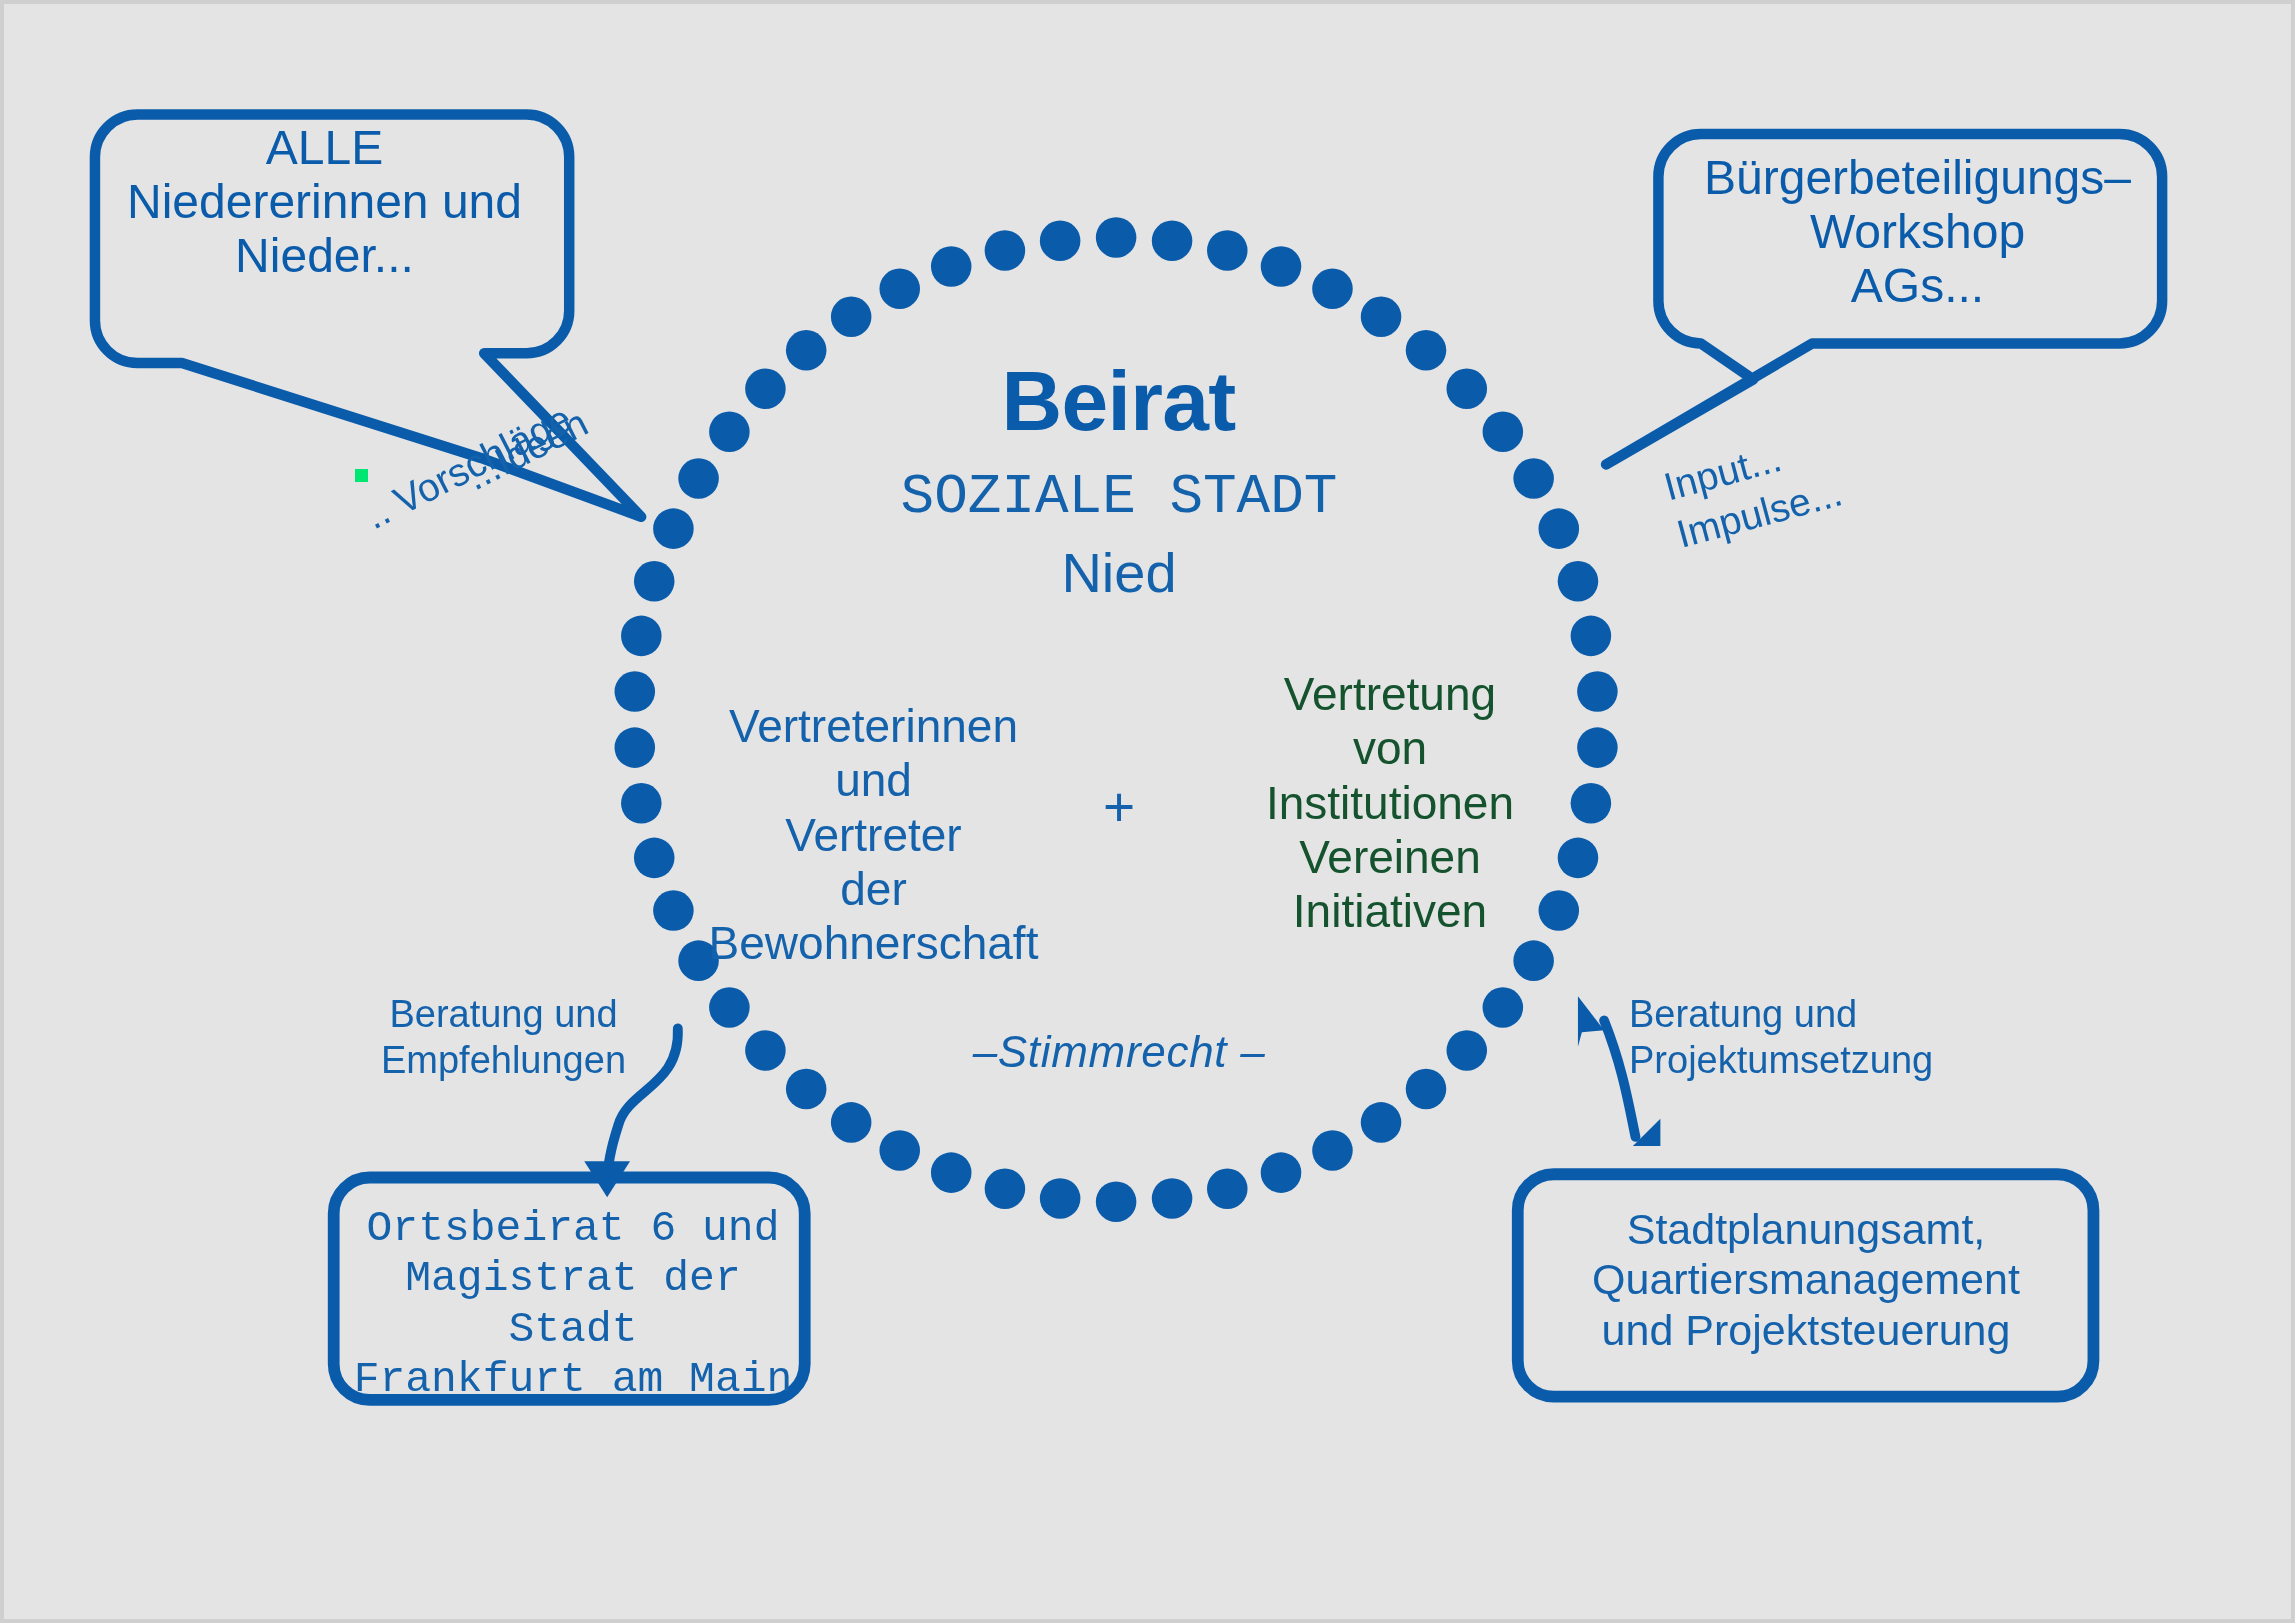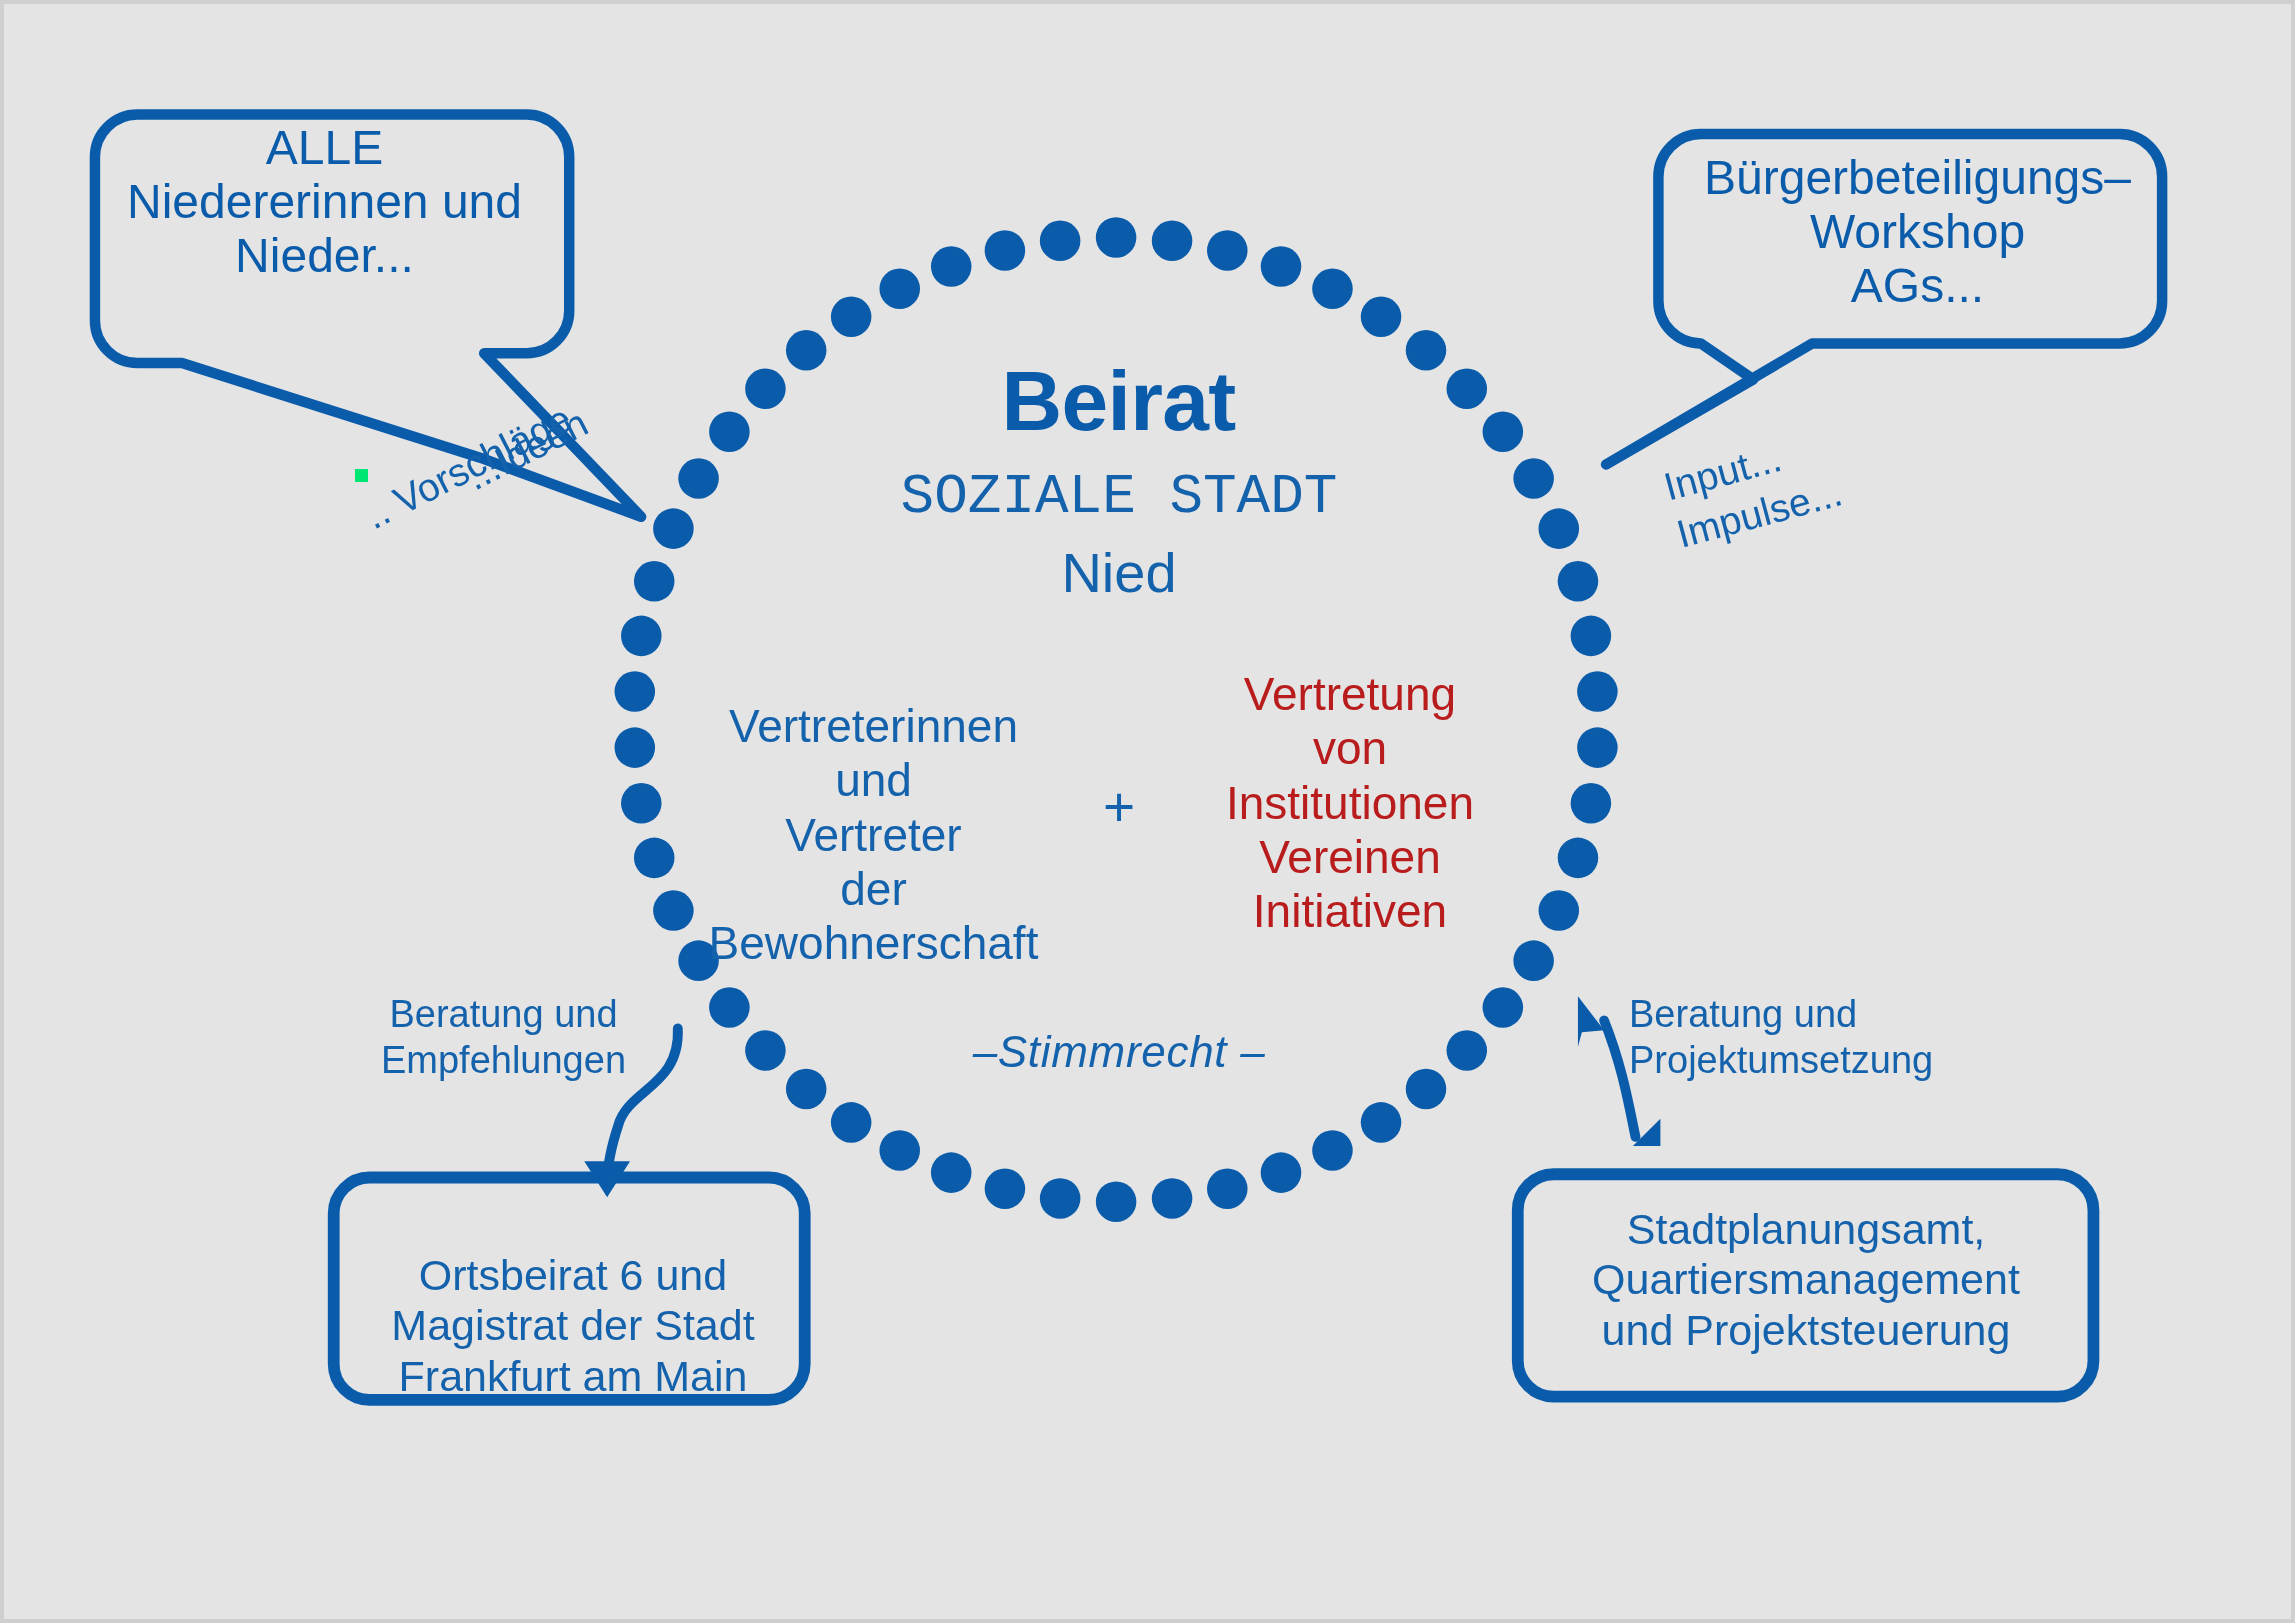--- a/index.html
+++ b/index.html
@@ -82,24 +82,24 @@
     width: 353px;
     text-align: center;
     color: #1462ac;
     font-size: 46px;
     line-height: 1.18;
     white-space: pre-line;
     margin-top: 32px;
   }
   .col-right {
     position: absolute;
-    left: 1180px; top: 667px;
+    left: 1220px; top: 667px;
     width: 340px;
     text-align: center;
-    color: #b91c1c;
+    color: #14532d;
     font-size: 46px;
     line-height: 1.18;
     white-space: pre-line;
   }
   .col-plus {
     position: absolute;
     left: 1073px; top: 775px;
     width: 92px;
     text-align: center;
     color: #1462ac;
@@ -170,21 +170,21 @@
 
   
   .box-text {
     position: absolute;
     color: #1462ac;
     text-align: center;
     line-height: 1.17;
     white-space: pre-line;
     font-size: 43px;
   }
-  .box-bl-text { left: 334px; top: 1250px; width: 478px; }
+  .box-bl-text { left: 334px; top: 1204px; width: 478px; font-family: Liberation Mono, monospace; }
   .box-br-text { left: 1518px; top: 1204px; width: 576px; }
 </style>
 </head>
 <body>
 
 <div id="stage">
 
   <svg class="layer" viewBox="0 0 3508 2481">
     <defs>
       <marker id="arrowhead" markerWidth="6" markerHeight="6" refX="3.2" refY="3" orient="auto">

